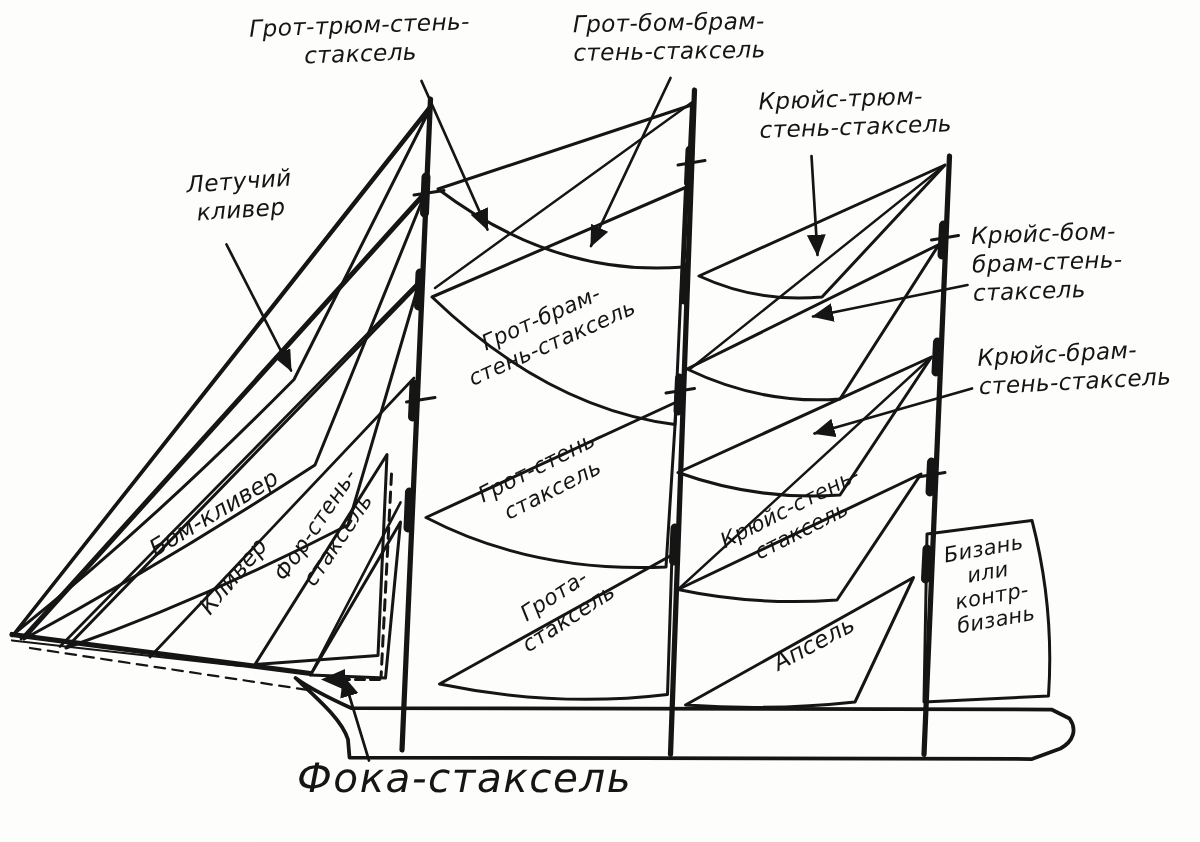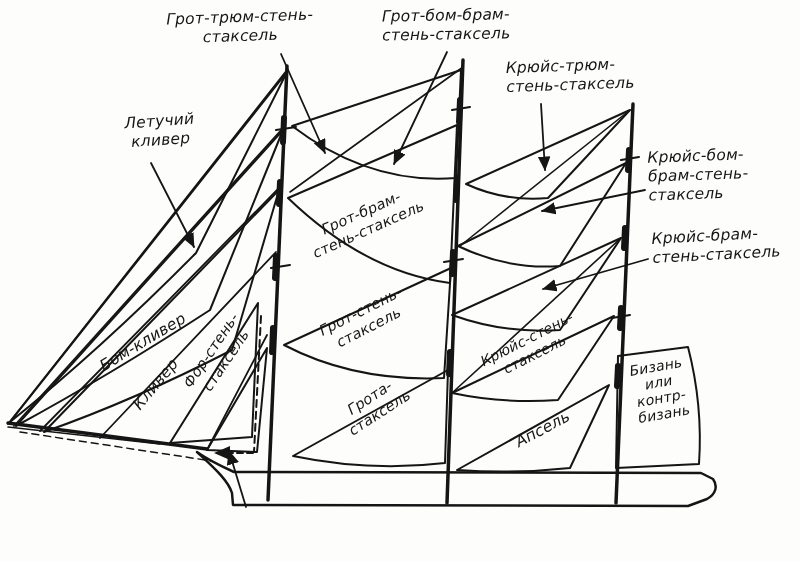--- a/index.html
+++ b/index.html
@@ -159,14 +159,15 @@
 стаксель</div>
   <div class="lbl lbl-grota">Грота-
 стаксель</div>
   <div class="lbl lbl-kryuys-sten">Крюйс-стень-
 стаксель</div>
   <div class="lbl lbl-apsel">Апсель</div>
   <div class="lbl lbl-bizan">Бизань
 или
 контр-
 бизань</div>
+  <div class="lbl lbl-foka">Фока-стаксель</div>
 
 </div>
 
 </body></html>

